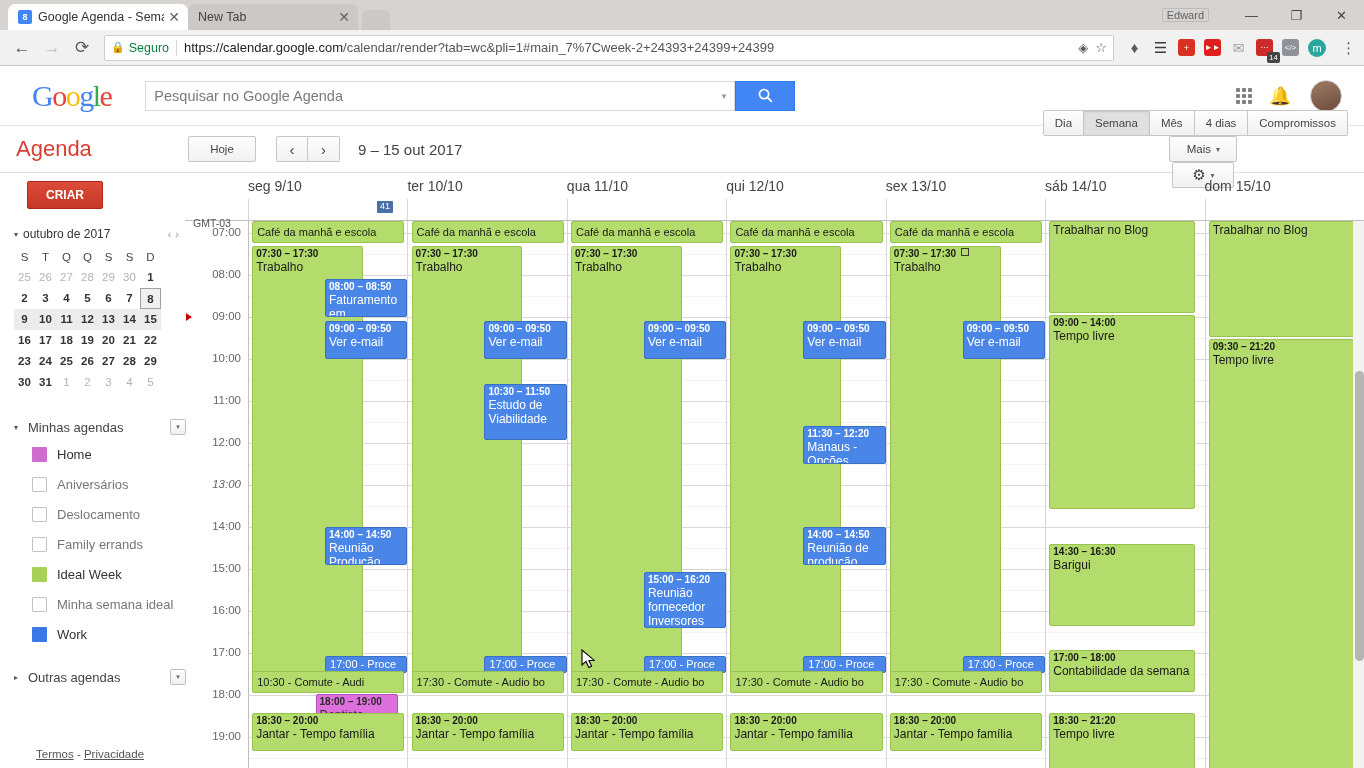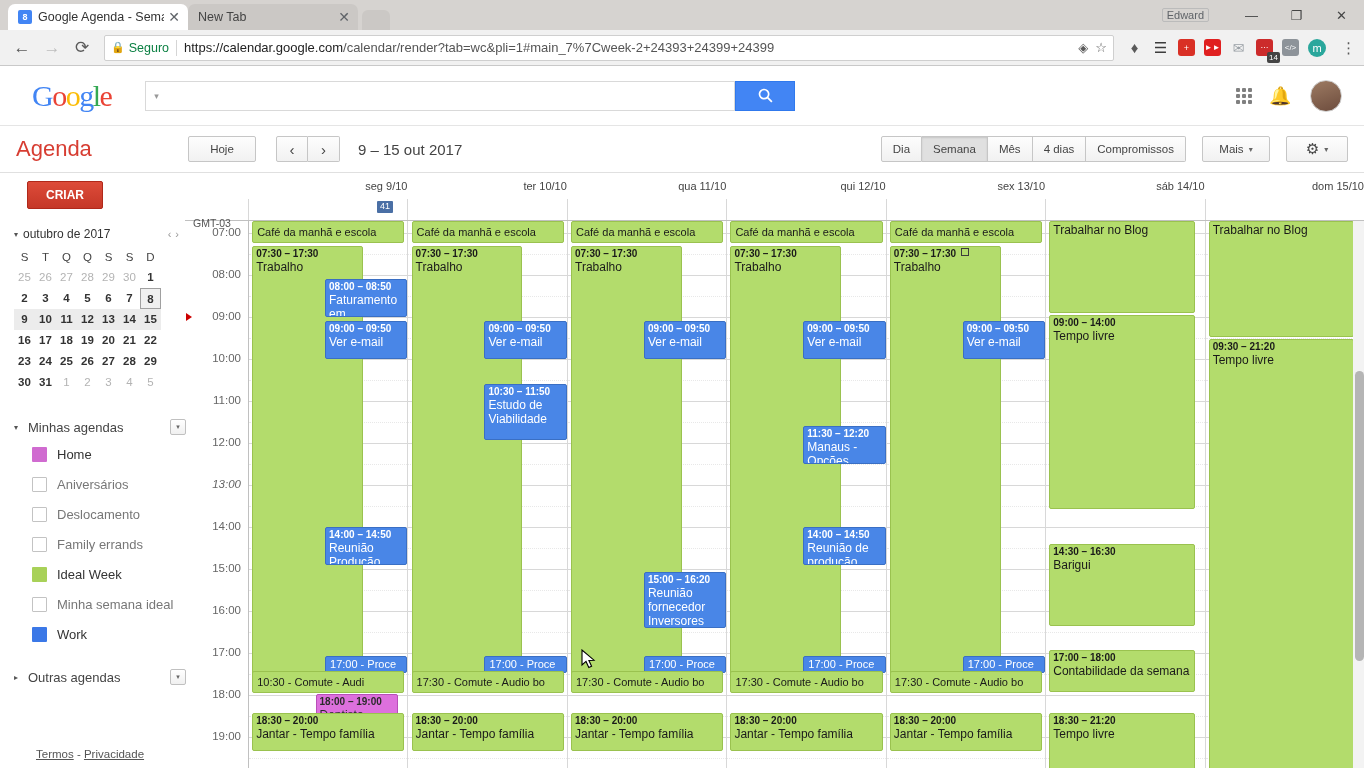--- a/index.html
+++ b/index.html
@@ -137,21 +137,21 @@
     display: flex; align-items: center; justify-content: center;
     white-space: nowrap; border-radius: 2px;
   }
   .btn.pressed { background: #e0e0e0; box-shadow: inset 0 1px 2px rgba(0,0,0,.12); }
   .btn-today { width: 68px; justify-content: center; }
   .arrow-group { display: flex; margin-left: 20px; }
   .arrow-group .btn { width: 32px; border-radius: 0; padding: 0; font-size: 15px; }
   .arrow-group .btn:first-child { border-radius: 2px 0 0 2px; }
   .arrow-group .btn:last-child { border-radius: 0 2px 2px 0; border-left: none; }
   .date-range { font-size: 15px; color: #444; margin-left: 18px; }
-  .views { margin-left: auto; display: flex; align-items: center; }
+  .views { margin-left: auto; display: flex; align-items: center; flex-direction: column; }
   .views .seg { display: flex; }
   .views .seg .btn { border-radius: 0; border-left: none; }
   .views .seg .btn:first-child { border-left: 1px solid #c6c6c6; border-radius: 2px 0 0 2px; }
   .views .seg .btn:last-child { border-radius: 0 2px 2px 0; }
   .btn-more { margin-left: 16px; width: 68px; }
   .btn-gear { margin-left: 16px; width: 62px; gap: 5px; }
   .caret-dn { font-size: 8px; color: #666; }
 
   
   .main { display: flex; height: calc(768px - 30px - 36px - 60px - 47px); }
@@ -205,21 +205,21 @@
   }
   .footer-links a { color: #555; text-decoration: underline; }
 
   
   .grid-area { flex: 1; position: relative; overflow: hidden; }
   .day-head-row {
     display: flex; height: 26px; align-items: center;
     padding-left: 63px; border-bottom: none;
   }
   .day-head {
-    flex: 1; text-align: right; font-size: 11px; color: #444;
+    flex: 1; text-align: left; font-size: 14px; color: #444;
   }
   .allday-row {
     display: flex; height: 22px; padding-left: 63px;
     border-bottom: 1px solid #c0c0c0; position: relative;
   }
   .allday-cell { flex: 1; border-left: 1px solid #d8d8d8; background: #fff; }
   .allday-cell:first-child { border-left: 1px solid #c0c0c0; }
   .gmt-label {
     position: absolute; left: 8px; top: 18px; font-size: 10.5px; color: #555;
   }
@@ -332,20 +332,21 @@
     <span class="ext" style="background:#8d9399;border-radius:3px;font-size:8px;">&lt;/&gt;</span>
     <span class="ext-avatar">m</span>
     <span class="menu-dots">⋮</span>
   </div>
 </div>
 
 <div class="g-header">
   <div class="g-logo"><span class="b">G</span><span class="r">o</span><span class="y">o</span><span class="b">g</span><span class="g">l</span><span class="r">e</span></div>
   <div class="search-wrap">
     <div class="search-box">
+      <span class="ph">Pesquisar no Google Agenda</span>
       <span class="search-caret">▾</span>
     </div>
     <div class="search-btn">
       <svg width="17" height="17" viewBox="0 0 24 24">
           <circle cx="10" cy="10" r="6.5" stroke="#fff" stroke-width="2.4" fill="none"></circle>
           <line x1="15" y1="15" x2="21" y2="21" stroke="#fff" stroke-width="2.6"></line>
         </svg>
     </div>
   </div>
   <div class="g-right">

